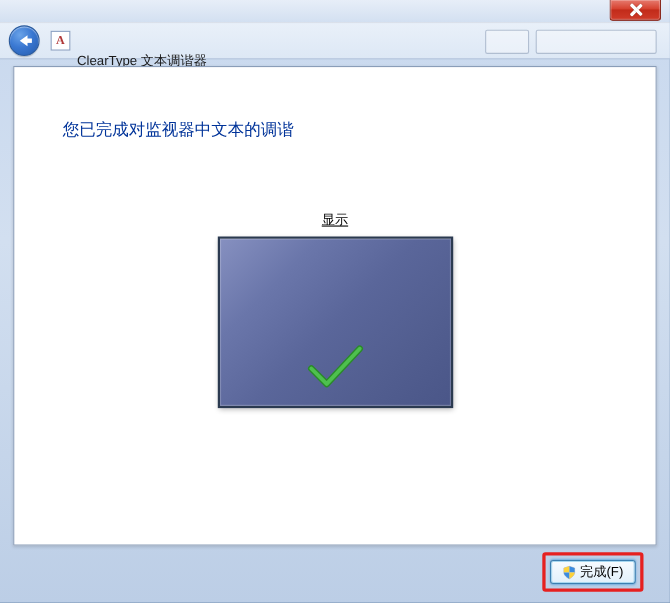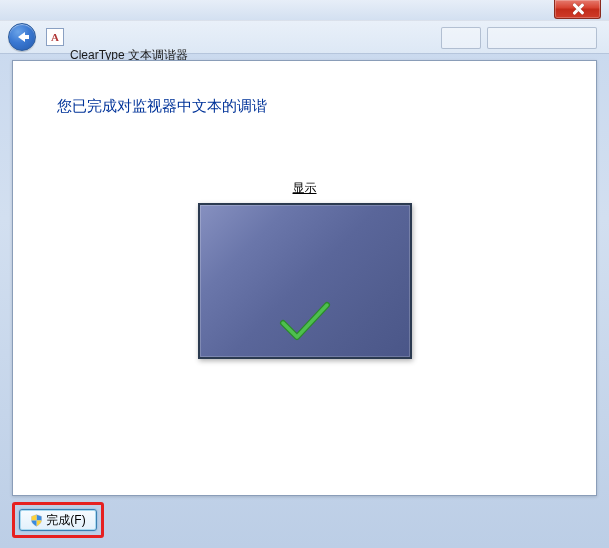--- a/index.html
+++ b/index.html
@@ -12,25 +12,25 @@
   .close-x::after{transform:rotate(-45deg);}
   .navbar{height:32px;display:flex;align-items:center;padding-left:8px;background:linear-gradient(to bottom,#e9f0f9 0%,#dde8f5 100%);border-bottom:1px solid #b5c5dc;position:relative;}
   .back-btn{width:26px;height:26px;border-radius:50%;background:radial-gradient(circle at 35% 30%,#6aa3e8 0%,#3a78d2 45%,#235aac 100%);border:1px solid #2a5a9c;box-shadow:inset 0 1px 1px rgba(255,255,255,0.5),0 1px 1px rgba(0,0,0,0.2);display:flex;align-items:center;justify-content:center;cursor:default;}
   .back-arrow{width:0;height:0;border-top:5px solid transparent;border-bottom:5px solid transparent;border-right:7px solid #fff;margin-right:2px;position:relative;}
   .back-arrow::after{content:"";position:absolute;left:6px;top:-2px;width:5px;height:4px;background:#fff;}
   .app-icon{width:16px;height:16px;margin-left:10px;margin-right:6px;background:#fff;border:1px solid #8aa0c2;display:flex;align-items:center;justify-content:center;font-size:11px;font-weight:bold;font-family:Georgia,serif;color:#b03838;}
   .app-title{color:#1a1a1a;font-size:12px;margin-top:36px;}
   .nav-blur{position:absolute;right:12px;top:6px;display:flex;gap:6px;}
   .nav-blur-box{height:20px;background:rgba(255,255,255,0.35);border:1px solid rgba(120,140,170,0.5);border-radius:2px;}
   .content{position:absolute;left:12px;right:12px;top:60px;bottom:52px;background:#fff;border:1px solid #8a9db8;box-shadow:0 1px 3px rgba(0,0,0,0.15);}
-  .heading{color:#003399;font-size:15px;padding:36px 0 0 44px;}
+  .heading{color:#003399;font-size:15px;padding:48px 0 0 44px;}
   .display-label{text-align:center;margin-top:64px;color:#000;font-size:12px;text-decoration:underline;}
   .monitor{width:210px;height:152px;margin:6px auto 0;border:2px solid #2b3a50;background:linear-gradient(135deg,#8690c0 0%,#6a76aa 25%,#5a669a 50%,#525e90 75%,#4a5688 100%);box-shadow:inset 0 0 0 1px rgba(255,255,255,0.2),1px 2px 5px rgba(0,0,0,0.3);position:relative;}
   .checkmark{position:absolute;left:50%;bottom:12px;transform:translateX(-50%);}
-  .footer{position:absolute;left:12px;right:12px;bottom:8px;height:40px;display:flex;align-items:center;justify-content:flex-start;gap:8px;padding-right:12px;}
+  .footer{position:absolute;left:12px;right:12px;bottom:8px;height:40px;display:flex;align-items:center;justify-content:flex-end;gap:8px;padding-right:12px;}
   .highlight-box{border:3px solid #e62020;border-radius:3px;padding:4px;}
   .btn{min-width:78px;height:22px;background:linear-gradient(to bottom,#fdfdfd,#e8e8e8);border:1px solid #8a8a8a;border-radius:3px;font-size:12px;color:#000;display:inline-flex;align-items:center;justify-content:center;padding:0 10px;cursor:default;box-shadow:inset 0 0 0 1px rgba(255,255,255,0.7);gap:3px;}
   .btn.primary{border:1px solid #3c7fb1;box-shadow:inset 0 0 0 1px #a8d8f0,0 0 2px #6badde;background:linear-gradient(to bottom,#f7fbff,#e2f0fb);}
   .shield{width:13px;height:13px;}
 </style>
 </head>
 <body>
 
 <div class="outer">
 

